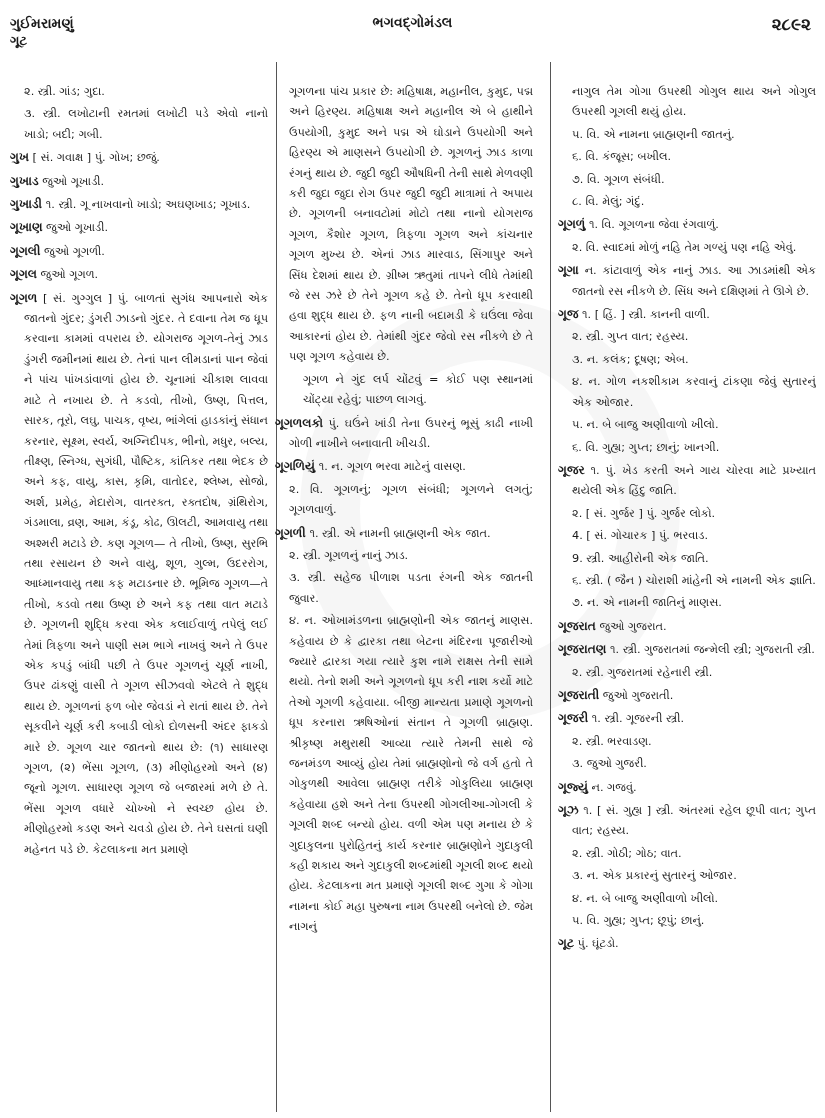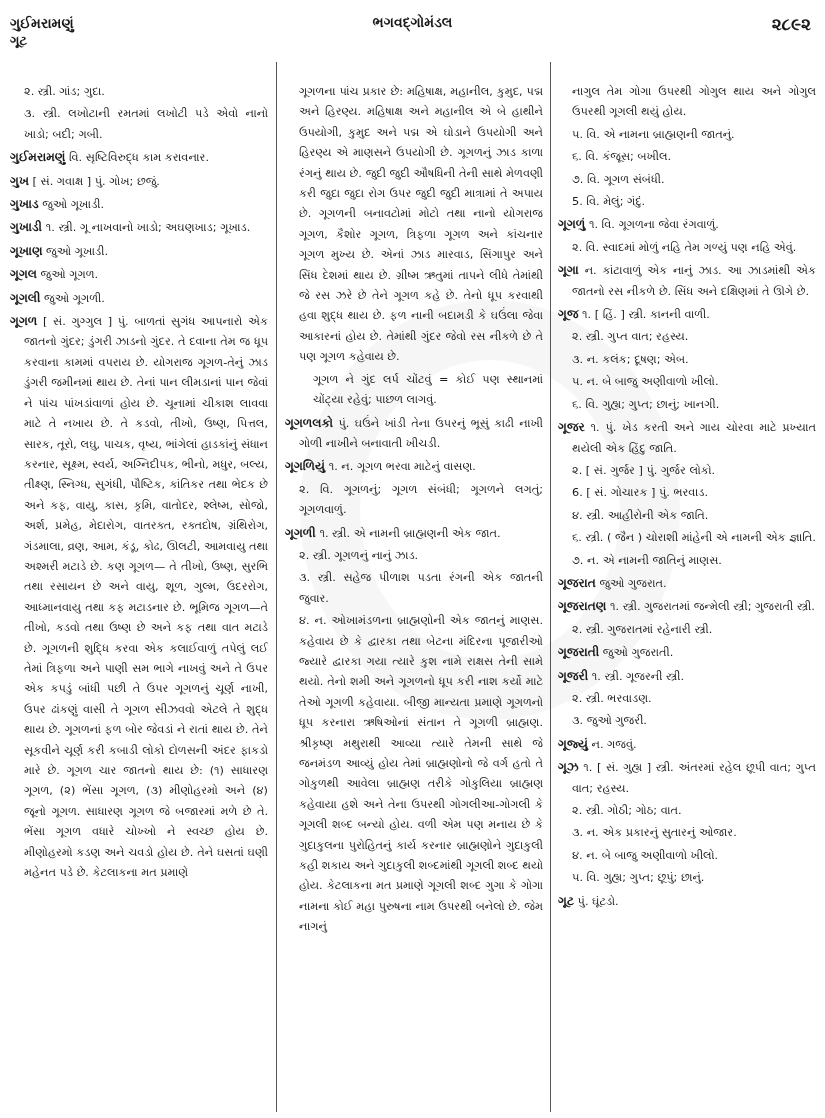--- a/index.html
+++ b/index.html
@@ -9,21 +9,21 @@
   }
   .header { position: absolute; top: 10px; left: 0; width: 825px; height: 44px; }
   .hdr-left { position: absolute; left: 10px; top: 4px; font-size: 14px; font-weight: bold; line-height: 18px; }
   .hdr-left .sub { display: block; font-size: 13px; }
   .hdr-center { position: absolute; left: 0; right: 0; top: 4px; text-align: center; font-size: 14px; font-weight: bold; }
   .hdr-right { position: absolute; right: 14px; top: 4px; font-size: 17px; font-weight: bold; }
 
   .columns { position: absolute; top: 62px; left: 0; width: 825px; height: 1050px; }
   .col { position: absolute; top: 0; bottom: 0; overflow: hidden; font-size: 11.3px; line-height: 20.4px; margin-top: 20px; }
   .col1 { left: 10px; width: 258px; }
-  .col2 { left: 285px; width: 258px; }
+  .col2 { left: 275px; width: 258px; }
   .col3 { left: 558px; width: 258px; }
   .divider { position: absolute; top: 0; bottom: 0; width: 1px; background: #555; }
   .div1 { left: 276px; }
   .div2 { left: 550px; }
 
   .entry { margin: 0 0 2px 0; text-align: justify; padding-left: 14px; text-indent: -14px; }
   .head { font-weight: bold; font-size: 12.2px; }
   .sense { margin: 0 0 2px 0; padding-left: 14px; text-indent: 0; text-align: justify; }
   .phrase { padding-left: 28px; text-indent: 0; margin: 0 0 2px 0; text-align: justify; }
   .para { margin: 0 0 2px 0; padding-left: 14px; text-align: justify; }
@@ -43,60 +43,60 @@
     <span class="sub">ગૂટ</span>
   </div>
   <div class="hdr-center">ભગવદ્ગોમંડલ</div>
   <div class="hdr-right">૨૮૯૨</div>
 </div>
 
 <div class="columns">
   <div class="col col1" id="col1">
       <div class="sense">૨. સ્ત્રી. ગાંડ; ગુદા.</div>
       <div class="sense">૩. સ્ત્રી. લખોટાની રમતમાં લખોટી પડે એવો નાનો ખાડો; બદી; ગબી.</div>
-      <div class="entry"><span class="head">ગુઈમરામણું</span><span> વિ. સૃષ્ટિવિરુદ્ધ કામ કરાવનાર.</span></div>
       <div class="entry"><span class="head">ગુખ</span><span> [ સં. ગવાક્ષ ] પું. ગોખ; છજું.</span></div>
       <div class="entry"><span class="head">ગુખાડ</span><span> જુઓ ગૂખાડી.</span></div>
       <div class="entry"><span class="head">ગુખાડી</span><span> ૧. સ્ત્રી. ગૂ નાખવાનો ખાડો; અઘણખાડ; ગૂખાડ.</span></div>
       <div class="entry"><span class="head">ગૂખાણ</span><span> જુઓ ગૂખાડી.</span></div>
+      <div class="entry"><span class="head">ગૂગલી</span><span> જુઓ ગૂગળી.</span></div>
       <div class="entry"><span class="head">ગૂગલ</span><span> જુઓ ગૂગળ.</span></div>
-      <div class="entry"><span class="head">ગૂગલી</span><span> જુઓ ગૂગળી.</span></div>
       <div class="entry"><span class="head">ગૂગળ</span><span> [ સં. ગુગ્ગુલ ] પું. બાળતાં સુગંધ આપનારો એક જાતનો ગુંદર; ડુંગરી ઝાડનો ગુંદર. તે દવાના તેમ જ ધૂપ કરવાના કામમાં વપરાય છે. યોગરાજ ગૂગળ-તેનું ઝાડ ડુંગરી જમીનમાં થાય છે. તેનાં પાન લીમડાનાં પાન જેવાં ને પાંચ પાંખડાંવાળાં હોય છે. ચૂનામાં ચીકાશ લાવવા માટે તે નખાય છે. તે કડવો, તીખો, ઉષ્ણ, પિત્તલ, સારક, તૂરો, લઘુ, પાચક, વૃષ્ય, ભાંગેલાં હાડકાંનું સંધાન કરનાર, સૂક્ષ્મ, સ્વર્ય, અગ્નિદીપક, ભીનો, મધુર, બલ્ય, તીક્ષ્ણ, સ્નિગ્ધ, સુગંધી, પૌષ્ટિક, કાંતિકર તથા ભેદક છે અને કફ, વાયુ, કાસ, કૃમિ, વાતોદર, શ્લેષ્મ, સોજો, અર્શ, પ્રમેહ, મેદારોગ, વાતરક્ત, રક્તદોષ, ગ્રંથિરોગ, ગંડમાલા, વ્રણ, આમ, કંડૂ, કોઢ, ઊલટી, આમવાયુ તથા અશ્મરી મટાડે છે. કણ ગૂગળ— તે તીખો, ઉષ્ણ, સુરભિ તથા રસાયન છે અને વાયુ, શૂળ, ગુલ્મ, ઉદરરોગ, આધ્માનવાયુ તથા કફ મટાડનાર છે. ભૂમિજ ગૂગળ—તે તીખો, કડવો તથા ઉષ્ણ છે અને કફ તથા વાત મટાડે છે. ગૂગળની શુદ્ધિ કરવા એક કલાઈવાળું તપેલું લઈ તેમાં ત્રિફળા અને પાણી સમ ભાગે નાખવું અને તે ઉપર એક કપડું બાંધી પછી તે ઉપર ગૂગળનું ચૂર્ણ નાખી, ઉપર ઢાંકણું વાસી તે ગૂગળ સીઝવવો એટલે તે શુદ્ધ થાય છે. ગૂગળનાં ફળ બોર જેવડાં ને રાતાં થાય છે. તેને સૂકવીને ચૂર્ણ કરી કબાડી લોકો દોળસની અંદર ફાકડો મારે છે. ગૂગળ ચાર જાતનો થાય છે: (૧) સાધારણ ગૂગળ, (૨) ભેંસા ગૂગળ, (૩) મીણોહરમો અને (૪) જૂનો ગૂગળ. સાધારણ ગૂગળ જે બજારમાં મળે છે તે. ભેંસા ગૂગળ વધારે ચોખ્ખો ને સ્વચ્છ હોય છે. મીણોહરમો કડણ અને ચવડો હોય છે. તેને ઘસતાં ઘણી મહેનત પડે છે. કેટલાકના મત પ્રમાણે</span></div>
     </div>
   <div class="divider div1"></div>
   <div class="col col2" id="col2">
       <div class="para">ગૂગળના પાંચ પ્રકાર છે: મહિષાક્ષ, મહાનીલ, કુમુદ, પદ્મ અને હિરણ્ય. મહિષાક્ષ અને મહાનીલ એ બે હાથીને ઉપયોગી, કુમુદ અને પદ્મ એ ઘોડાને ઉપયોગી અને હિરણ્ય એ માણસને ઉપયોગી છે. ગૂગળનું ઝાડ કાળા રંગનું થાય છે. જુદી જુદી ઔષધિની તેની સાથે મેળવણી કરી જુદા જુદા રોગ ઉપર જુદી જુદી માત્રામાં તે અપાય છે. ગૂગળની બનાવટોમાં મોટો તથા નાનો યોગરાજ ગૂગળ, કૈશોર ગૂગળ, ત્રિફળા ગૂગળ અને કાંચનાર ગૂગળ મુખ્ય છે. એનાં ઝાડ મારવાડ, સિંગાપુર અને સિંધ દેશમાં થાય છે. ગ્રીષ્મ ઋતુમાં તાપને લીધે તેમાંથી જે રસ ઝરે છે તેને ગૂગળ કહે છે. તેનો ધૂપ કરવાથી હવા શુદ્ધ થાય છે. ફળ નાની બદામડી કે ઘઉંલા જેવા આકારનાં હોય છે. તેમાંથી ગુંદર જેવો રસ નીકળે છે તે પણ ગૂગળ કહેવાય છે.</div>
       <div class="phrase">ગૂગળ ને ગુંદ લર્પ ચોંટવું = કોઈ પણ સ્થાનમાં ચોંટ્યા રહેવું; પાછળ લાગવું.</div>
       <div class="entry"><span class="head">ગૂગળલકો</span><span> પું. ઘઉંને ખાંડી તેના ઉપરનું ભૂસું કાઢી નાખી ગોળી નાખીને બનાવાતી ખીચડી.</span></div>
       <div class="entry"><span class="head">ગૂગળિયું</span><span> ૧. ન. ગૂગળ ભરવા માટેનું વાસણ.</span></div>
       <div class="sense">૨. વિ. ગૂગળનું; ગૂગળ સંબંધી; ગૂગળને લગતું; ગૂગળવાળું.</div>
       <div class="entry"><span class="head">ગૂગળી</span><span> ૧. સ્ત્રી. એ નામની બ્રાહ્મણની એક જાત.</span></div>
       <div class="sense">૨. સ્ત્રી. ગૂગળનું નાનું ઝાડ.</div>
       <div class="sense">૩. સ્ત્રી. સહેજ પીળાશ પડતા રંગની એક જાતની જુવાર.</div>
       <div class="sense">૪. ન. ઓખામંડળના બ્રાહ્મણોની એક જાતનું માણસ. કહેવાય છે કે દ્વારકા તથા બેટના મંદિરના પૂજારીઓ જ્યારે દ્વારકા ગયા ત્યારે કુશ નામે રાક્ષસ તેની સામે થયો. તેનો શમી અને ગૂગળનો ધૂપ કરી નાશ કર્યો માટે તેઓ ગૂગળી કહેવાયા. બીજી માન્યતા પ્રમાણે ગૂગળનો ધૂપ કરનારા ઋષિઓનાં સંતાન તે ગૂગળી બ્રાહ્મણ. શ્રીકૃષ્ણ મથુરાથી આવ્યા ત્યારે તેમની સાથે જે જનમંડળ આવ્યું હોય તેમાં બ્રાહ્મણોનો જે વર્ગ હતો તે ગોકુળથી આવેલા બ્રાહ્મણ તરીકે ગોકુલિયા બ્રાહ્મણ કહેવાયા હશે અને તેના ઉપરથી ગોગલીઆ-ગોગલી કે ગૂગલી શબ્દ બન્યો હોય. વળી એમ પણ મનાય છે કે ગુદાકુલના પુરોહિતનું કાર્ય કરનાર બ્રાહ્મણોને ગુદાકુલી કહી શકાય અને ગુદાકુલી શબ્દમાંથી ગૂગલી શબ્દ થયો હોય. કેટલાકના મત પ્રમાણે ગૂગલી શબ્દ ગુગા કે ગોગા નામના કોઈ મહા પુરુષના નામ ઉપરથી બનેલો છે. જેમ નાગનું</div>
     </div>
   <div class="divider div2"></div>
   <div class="col col3" id="col3">
       <div class="para">નાગુલ તેમ ગોગા ઉપરથી ગોગુલ થાય અને ગોગુલ ઉપરથી ગૂગલી થયું હોય.</div>
       <div class="sense">૫. વિ. એ નામના બ્રાહ્મણની જાતનું.</div>
       <div class="sense">૬. વિ. કંજૂસ; બખીલ.</div>
       <div class="sense">૭. વિ. ગૂગળ સંબંધી.</div>
-      <div class="sense">5. વિ. મેલું; ગંદું.</div>
+      <div class="sense">૮. વિ. મેલું; ગંદું.</div>
       <div class="entry"><span class="head">ગૂગળું</span><span> ૧. વિ. ગૂગળના જેવા રંગવાળું.</span></div>
       <div class="sense">૨. વિ. સ્વાદમાં મોળું નહિ તેમ ગળ્યું પણ નહિ એવું.</div>
       <div class="entry"><span class="head">ગૂગા</span><span> ન. કાંટાવાળું એક નાનું ઝાડ. આ ઝાડમાંથી એક જાતનો રસ નીકળે છે. સિંધ અને દક્ષિણમાં તે ઊગે છે.</span></div>
       <div class="entry"><span class="head">ગૂજ</span><span> ૧. [ હિં. ] સ્ત્રી. કાનની વાળી.</span></div>
       <div class="sense">૨. સ્ત્રી. ગુપ્ત વાત; રહસ્ય.</div>
       <div class="sense">૩. ન. કલંક; દૂષણ; એબ.</div>
+      <div class="sense">૪. ન. ગોળ નકશીકામ કરવાનું ટાંકણા જેવું સુતારનું એક ઓજાર.</div>
       <div class="sense">૫. ન. બે બાજુ અણીવાળો ખીલો.</div>
       <div class="sense">૬. વિ. ગુહ્ય; ગુપ્ત; છાનું; ખાનગી.</div>
       <div class="entry"><span class="head">ગૂજર</span><span> ૧. પું. ખેડ કરતી અને ગાય ચોરવા માટે પ્રખ્યાત થયેલી એક હિંદુ જાતિ.</span></div>
       <div class="sense">૨. [ સં. ગુર્જર ] પું. ગુર્જર લોકો.</div>
-      <div class="sense">6. [ સં. ગોચારક ] પું. ભરવાડ.</div>
-      <div class="sense">૪. સ્ત્રી. આહીરોની એક જાતિ.</div>
+      <div class="sense">4. [ સં. ગોચારક ] પું. ભરવાડ.</div>
+      <div class="sense">9. સ્ત્રી. આહીરોની એક જાતિ.</div>
       <div class="sense">૬. સ્ત્રી. ( જૈન ) ચોરાશી માંહેની એ નામની એક જ્ઞાતિ.</div>
       <div class="sense">૭. ન. એ નામની જાતિનું માણસ.</div>
       <div class="entry"><span class="head">ગૂજરાત</span><span> જુઓ ગુજરાત.</span></div>
       <div class="entry"><span class="head">ગૂજરાતણ</span><span> ૧. સ્ત્રી. ગુજરાતમાં જન્મેલી સ્ત્રી; ગુજરાતી સ્ત્રી.</span></div>
       <div class="sense">૨. સ્ત્રી. ગુજરાતમાં રહેનારી સ્ત્રી.</div>
       <div class="entry"><span class="head">ગૂજરાતી</span><span> જુઓ ગુજરાતી.</span></div>
       <div class="entry"><span class="head">ગૂજરી</span><span> ૧. સ્ત્રી. ગૂજરની સ્ત્રી.</span></div>
       <div class="sense">૨. સ્ત્રી. ભરવાડણ.</div>
       <div class="sense">૩. જુઓ ગુજરી.</div>
       <div class="entry"><span class="head">ગૂજ્યું</span><span> ન. ગજવું.</span></div>

